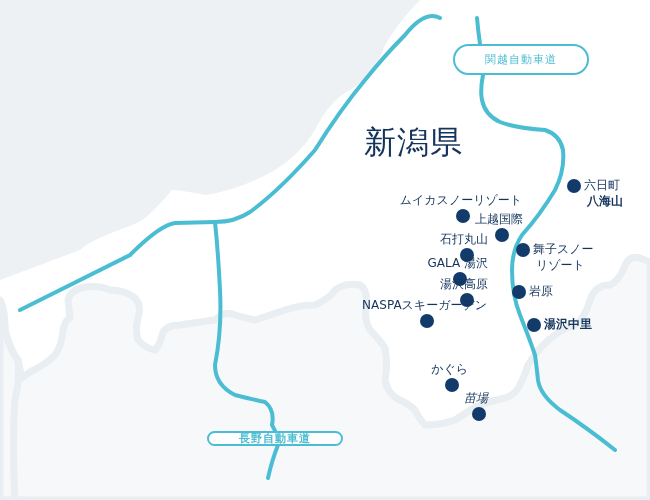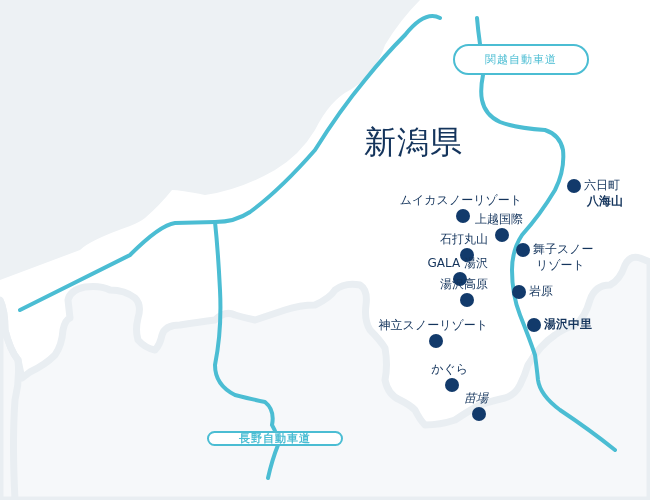--- a/index.html
+++ b/index.html
@@ -71,22 +71,22 @@
     <span class="dot"></span>
   </div>
   <div class="spot left" style="right:162px; top:256px;">
     <span>GALA 湯沢</span>
     <span class="dot"></span>
   </div>
   <div class="spot left" style="right:162px; top:277px;">
     <span>湯沢高原</span>
     <span class="dot"></span>
   </div>
-  <div class="spot left" style="right:162px; top:318px;">
-    <span>神立スノーリゾート</span>
+  <div class="spot left" style="right:163px; top:298px;">
+    <span>NASPAスキーガーデン</span>
     <span class="dot"></span>
   </div>
   <div class="spot left" style="right:182px; top:362px;">
     <span>かぐら</span>
     <span class="dot"></span>
   </div>
   <div class="spot left" style="right:162px; top:391px;font-style:italic;">
     <span>苗場</span>
     <span class="dot"></span>
   </div>

